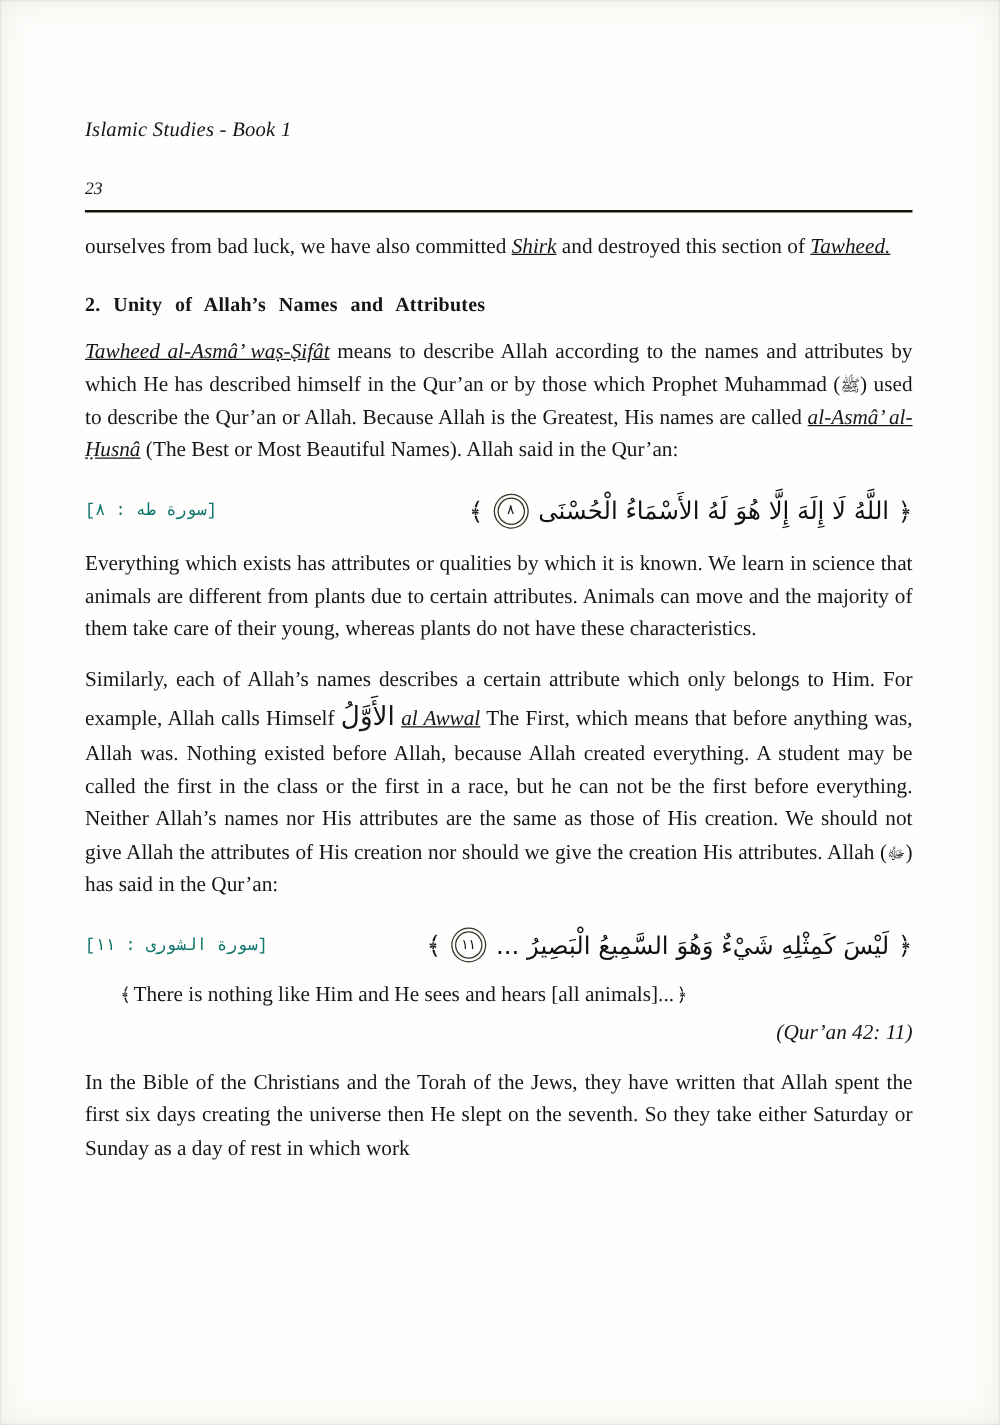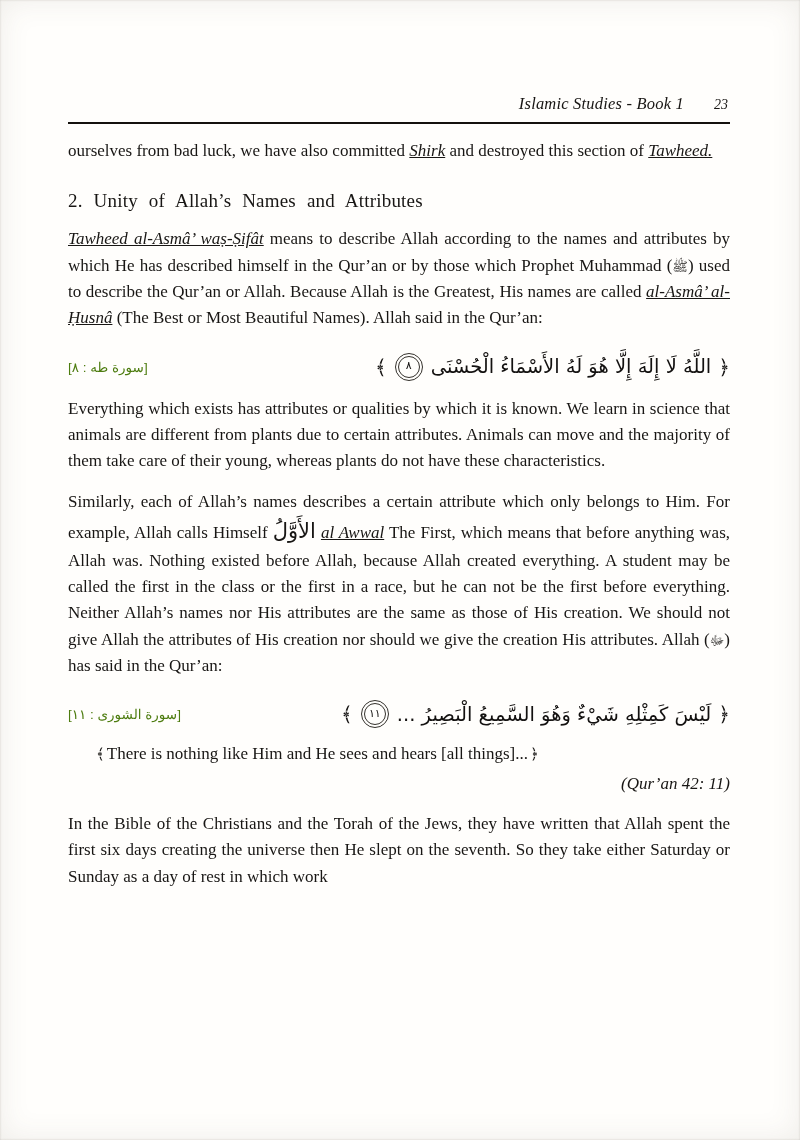--- a/index.html
+++ b/index.html
@@ -14,42 +14,43 @@
     background:#fffefc;
     overflow:hidden;
     color:#181614;
     box-shadow: inset 0 0 2px #c9c6bf, inset 0 0 30px rgba(88,80,62,0.10);
   }
   .inner{padding:94px 70px 0 68px;}
 
   .page-header{
     display:flex;justify-content:flex-end;align-items:baseline;gap:30px;
     padding-right:2px;
+    flex-direction:column;
   }
   .running-title{font-style:italic;font-size:16.5px;letter-spacing:0.2px;}
   .page-number{font-style:italic;font-size:14px;text-align:center;}
   .rule{border-top:2.5px solid #14110d;margin-top:8px;}
 
   main p{
     font-size:17px;line-height:1.55;text-align:justify;
     margin:14px 0 0;
   }
   h2{
-    font-size:19px;font-weight:normal;
+    font-size:16px;font-weight:bold;
     margin:26px 0 4px;
     letter-spacing:0.2px;word-spacing:6px;
   }
 
   .verse{
     display:flex;justify-content:space-between;align-items:center;
     margin:20px 0 4px;
   }
   .verse .ref{
-    font-family:Liberation Sans, sans-serif;
-    font-size:13.5px;direction:rtl;white-space:nowrap;color:#4d7c0f;
+    font-family:Liberation Mono, monospace;
+    font-size:13.5px;direction:rtl;white-space:nowrap;color:#0f766e;
   }
   .verse .arabic{
     font-family:"DejaVu Sans",sans-serif;
     font-size:19.5px;direction:rtl;
     display:flex;align-items:center;gap:7px;
     line-height:1.5;color:#131110;
   }
   .ayah{
     display:inline-flex;align-items:center;justify-content:center;
     width:20px;height:20px;border:1px solid #34312c;border-radius:50%;
@@ -110,21 +111,21 @@
         <span class="ref" dir="rtl">[سورة الشورى : ١١]</span>
         <span class="arabic">
           <span class="orn">﴿</span>
           <span>لَيْسَ كَمِثْلِهِ شَيْءٌ وَهُوَ السَّمِيعُ الْبَصِيرُ ...</span>
           <span class="ayah">١١</span>
           <span class="orn">﴾</span>
         </span>
       </div>
 
       <div class="trans">
-        <span><span class="seg-orn">﴾</span><span>There is nothing like Him and He sees and hears [all things]...</span><span class="seg-orn">﴿</span></span>
+        <span><span class="seg-orn">﴾</span><span>There is nothing like Him and He sees and hears [all animals]...</span><span class="seg-orn">﴿</span></span>
         <span class="cite cite-block">(Qur’an 42: 11)</span>
       </div>
 
       <p>In the Bible of the Christians and the Torah of the Jews, they have written that Allah spent the first six days creating the universe then He slept on the seventh. So they take either Saturday or Sunday as a day of rest in which work</p>
 
     </main>
   </div>
 </div>
 
 </body></html>

